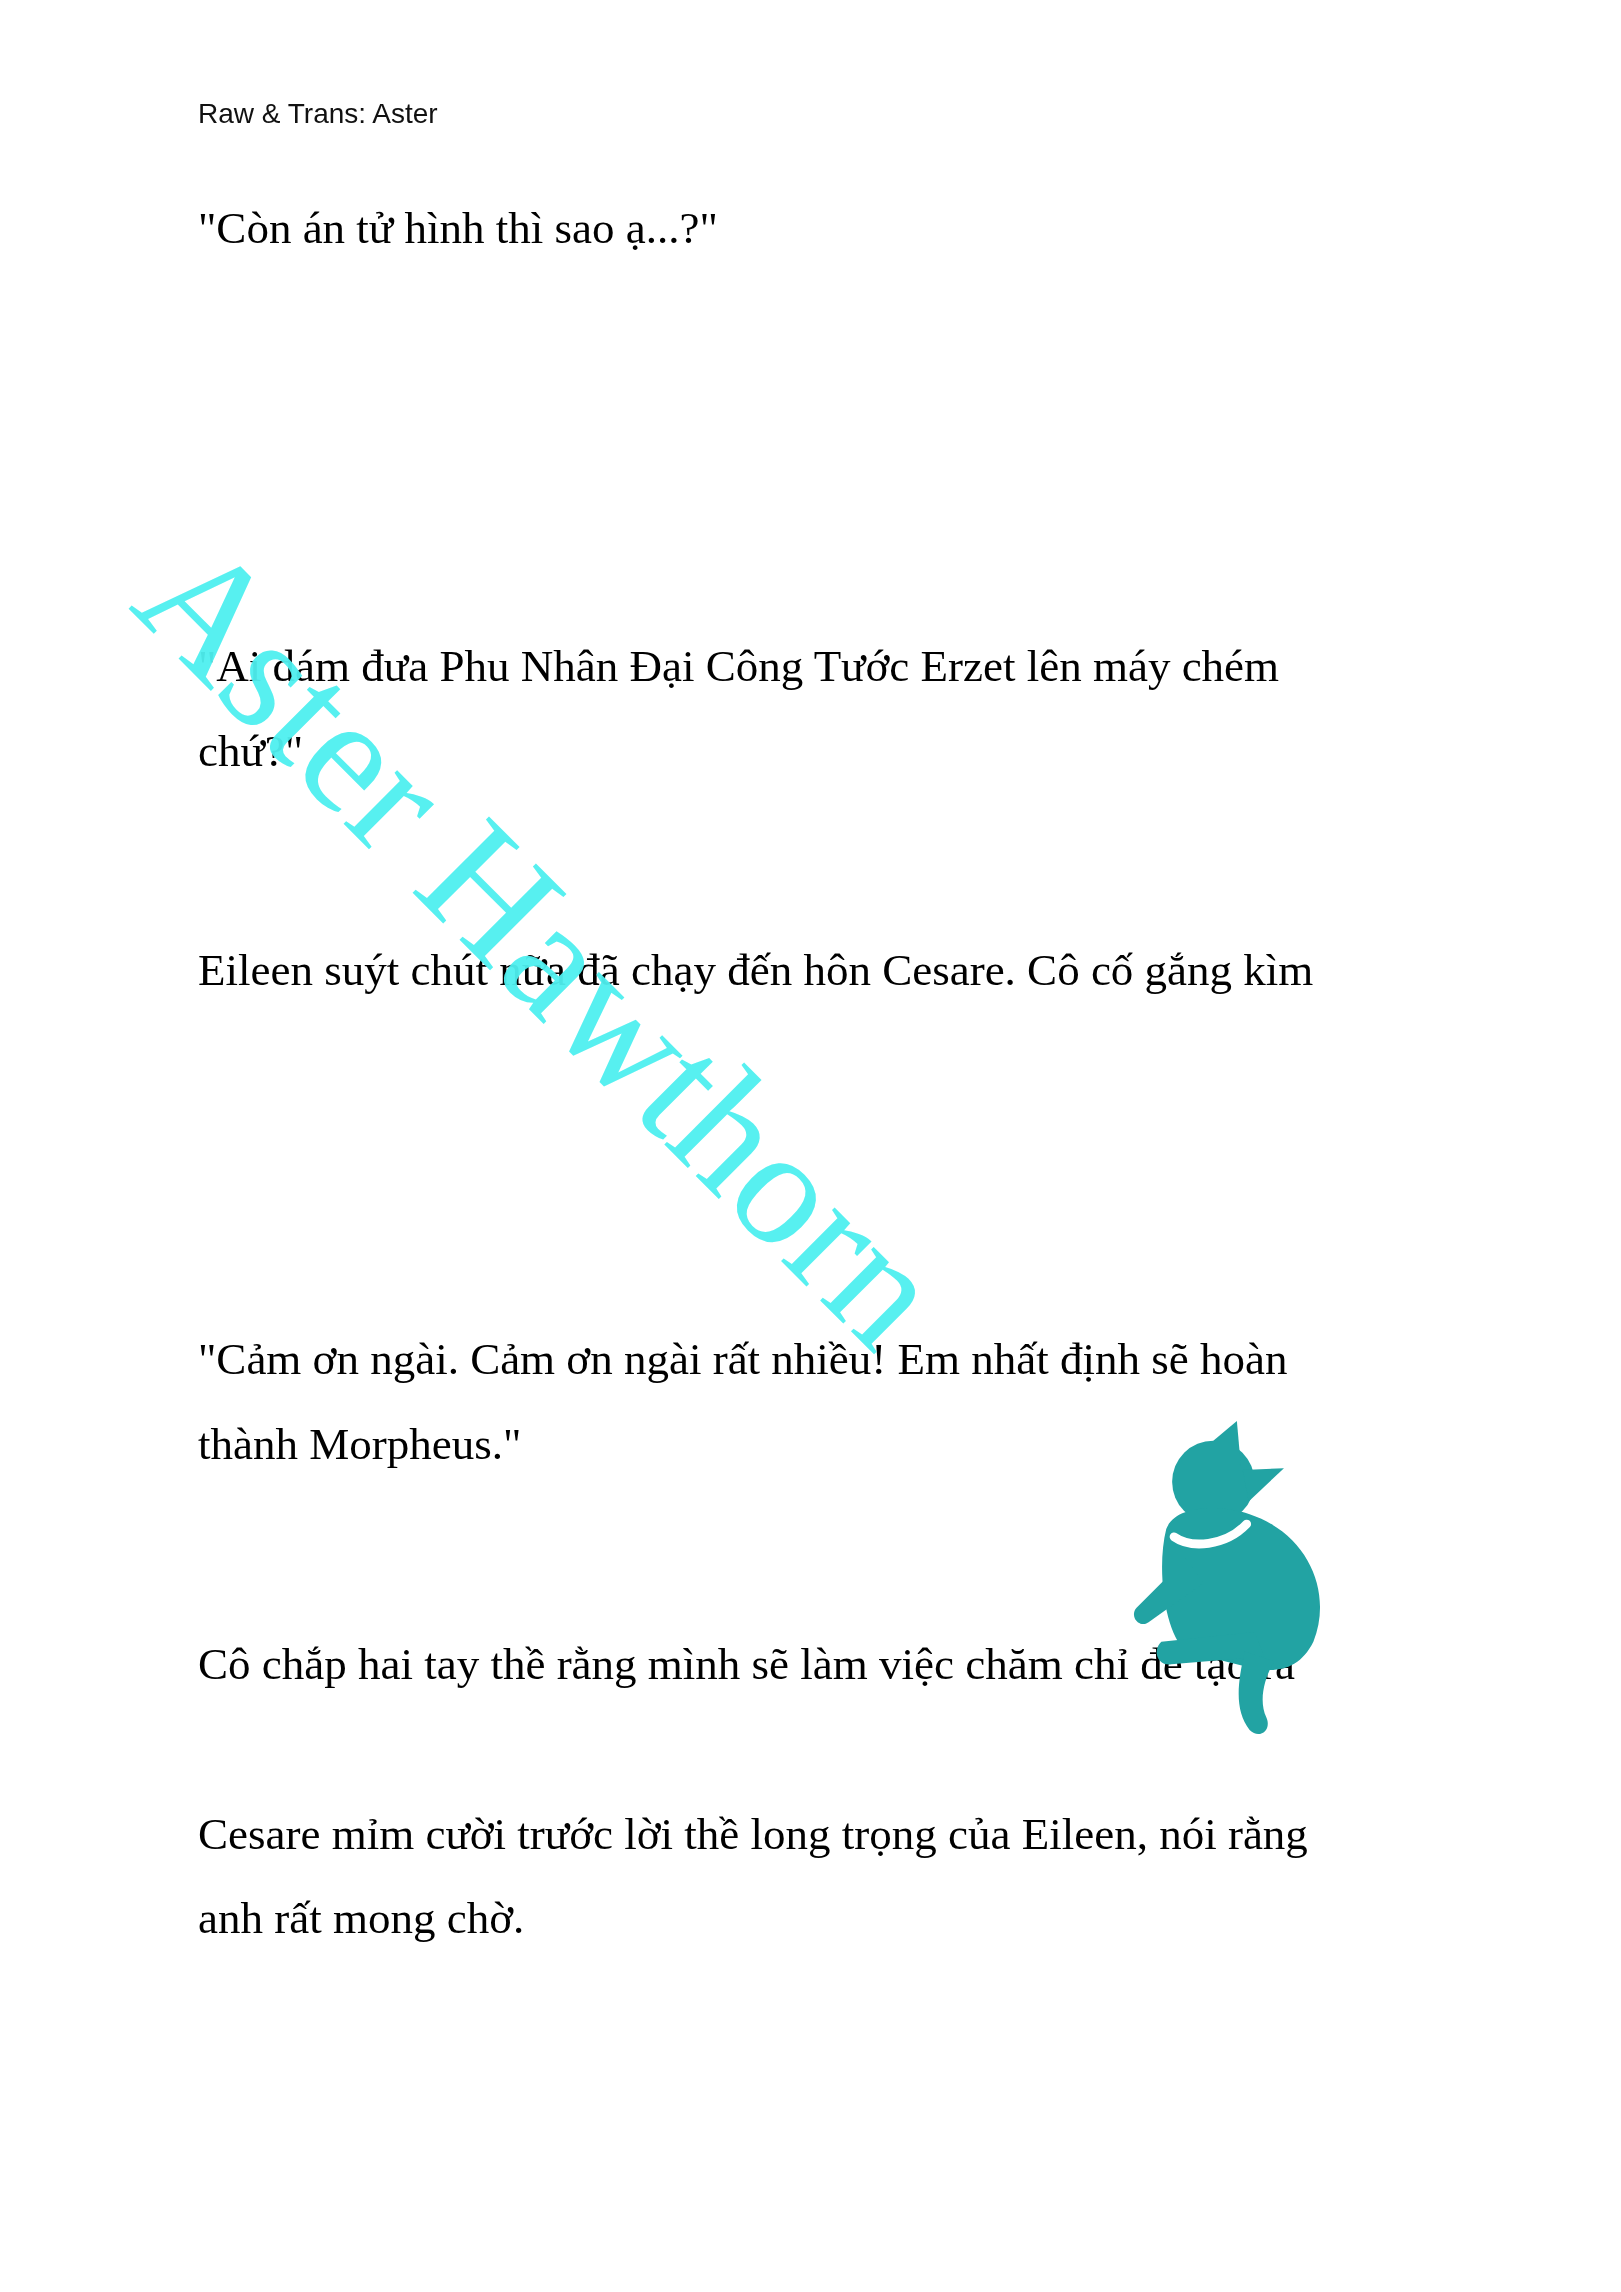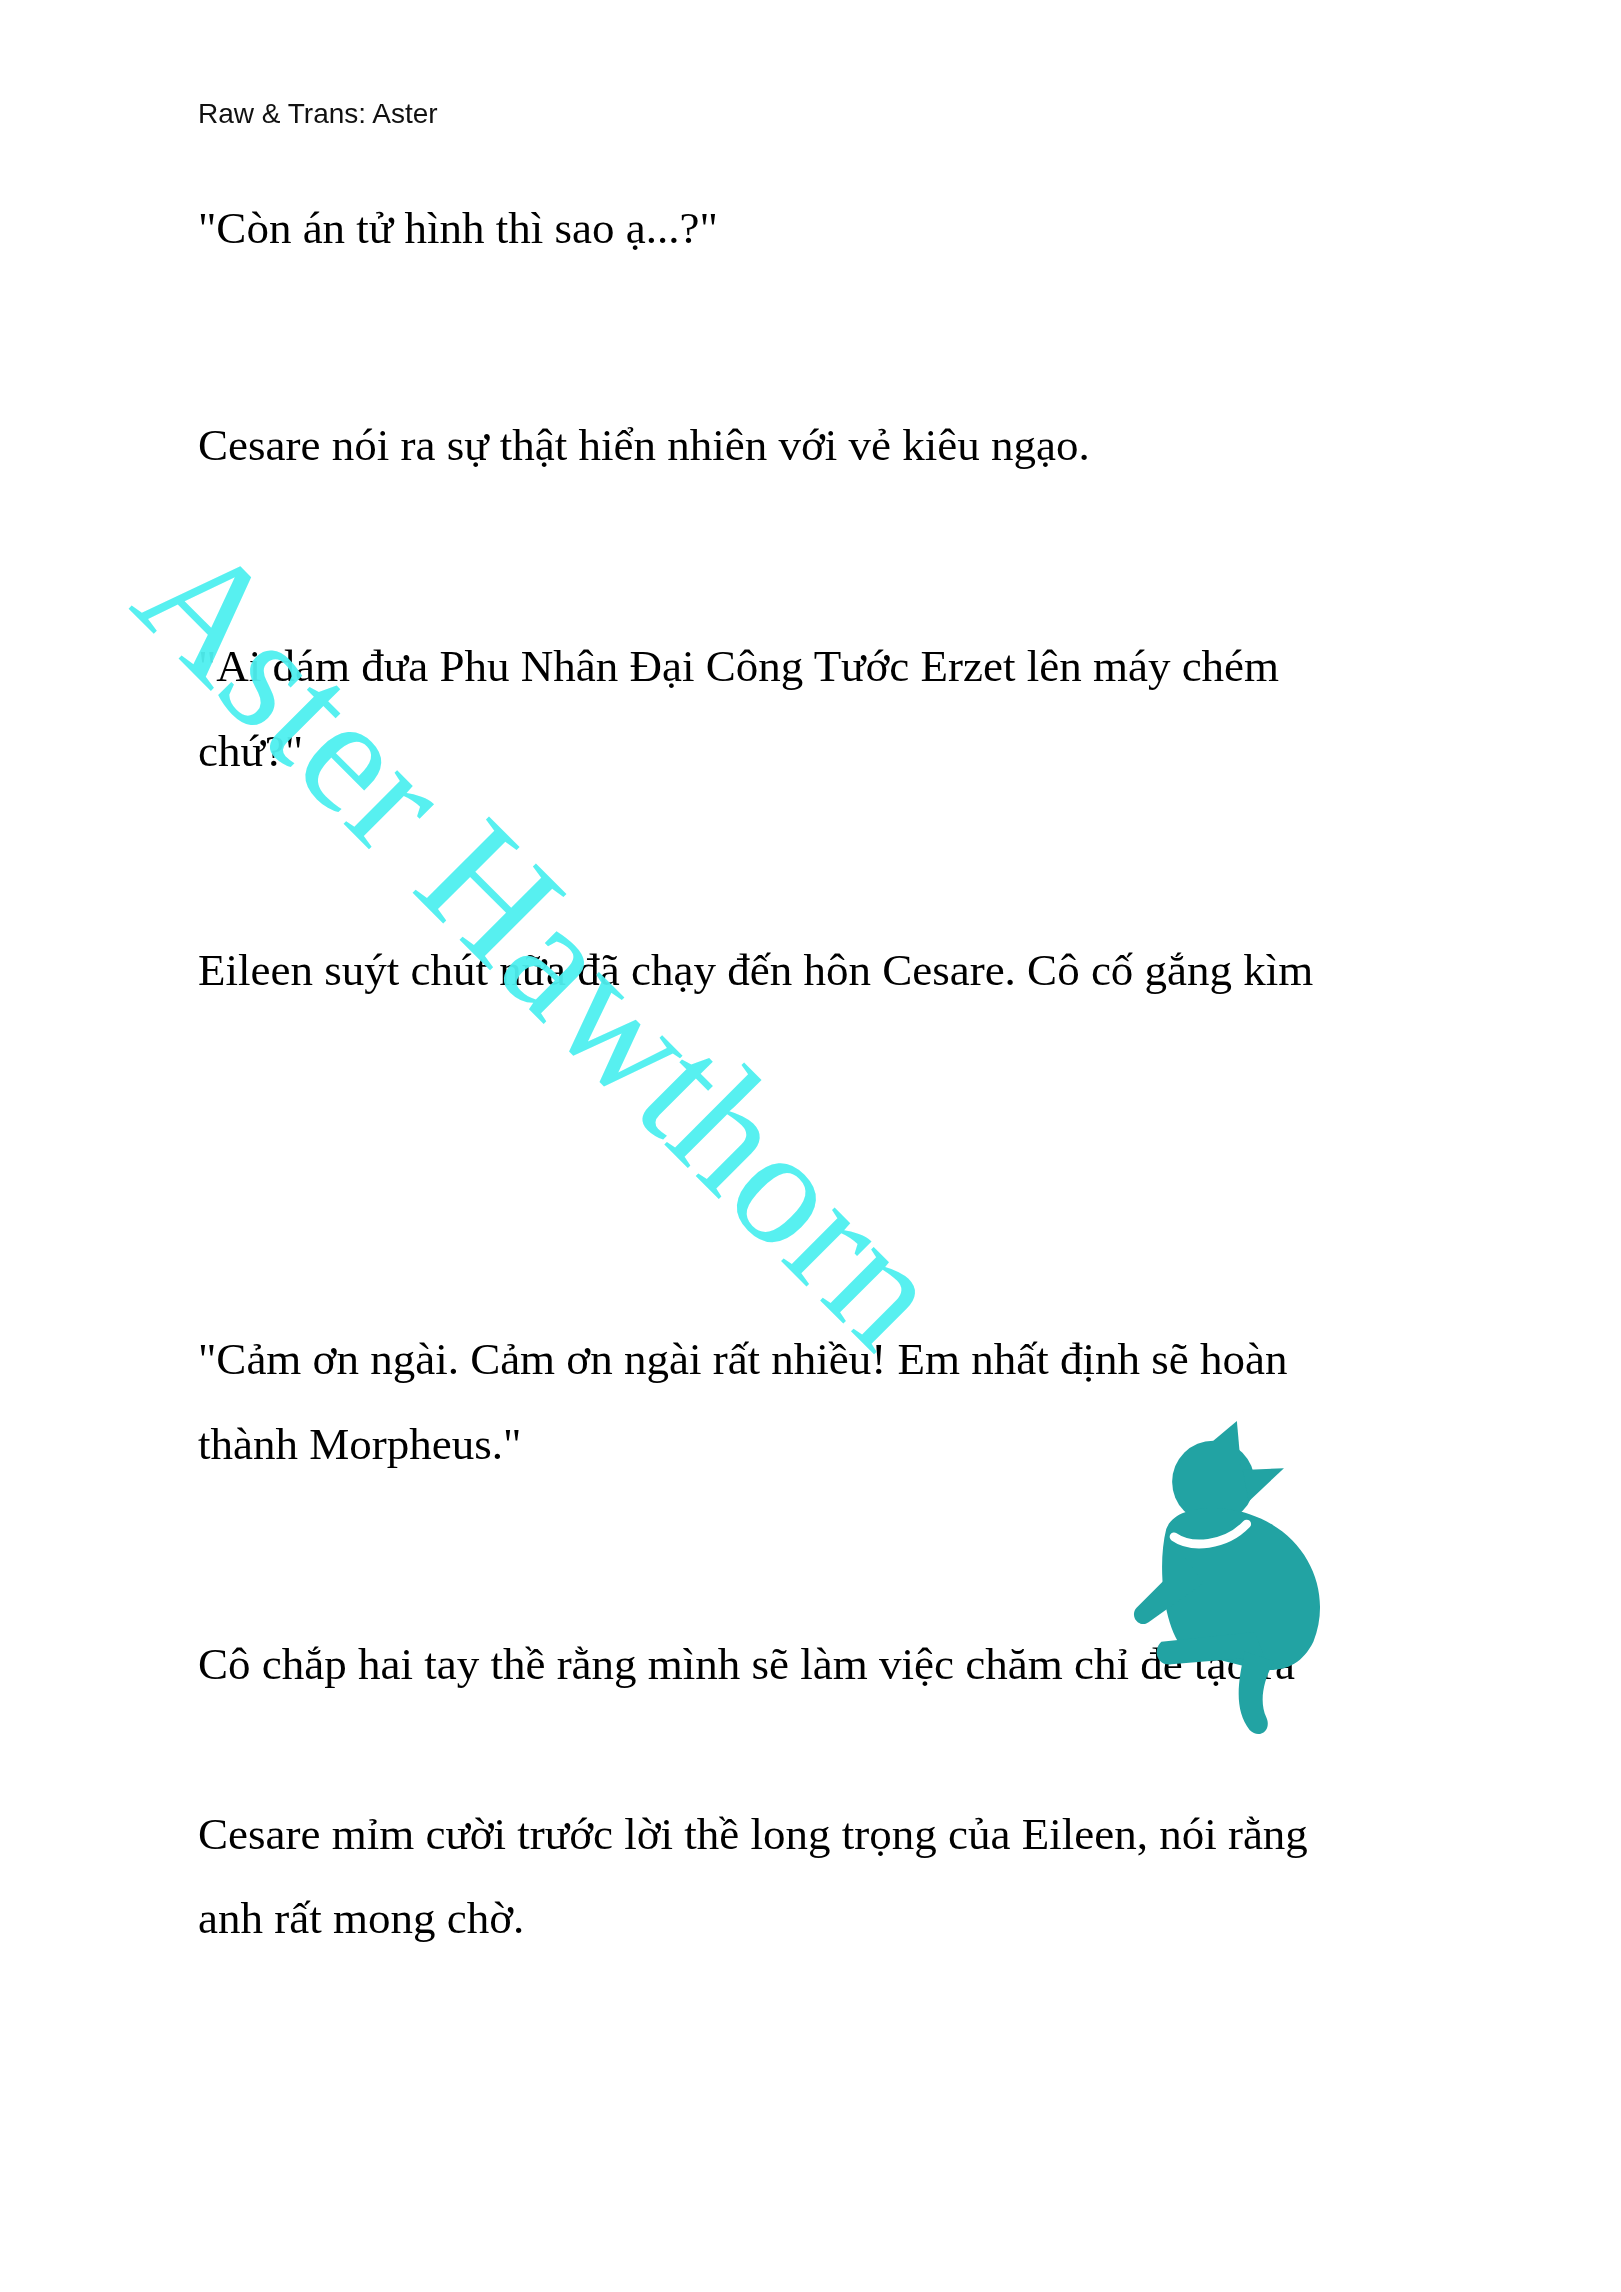--- a/index.html
+++ b/index.html
@@ -23,21 +23,20 @@
   }
   .cat { position: absolute; left: 1127px; top: 1421px; width: 206px; height: 314px; }
 </style>
 </head>
 <body>
 
 <div class="page">
   <div class="header">Raw &amp; Trans: Aster</div>
 
   <div class="line" style="top:206px">"Còn án tử hình thì sao ạ...?"</div>
-  <div class="line" style="top:423px">Cesare nói ra sự thật hiển nhiên với vẻ kiêu ngạo.</div>
   <div class="line" style="top:644px">"Ai dám đưa Phu Nhân Đại Công Tước Erzet lên máy chém</div>
   <div class="line" style="top:729px">chứ?"</div>
   <div class="line" style="top:948px">Eileen suýt chút nữa đã chạy đến hôn Cesare. Cô cố gắng kìm</div>
   <div class="line" style="top:1337px">"Cảm ơn ngài. Cảm ơn ngài rất nhiều! Em nhất định sẽ hoàn</div>
   <div class="line" style="top:1422px">thành Morpheus."</div>
   <div class="line" style="top:1642px">Cô chắp hai tay thề rằng mình sẽ làm việc chăm chỉ để tạo ra</div>
   <div class="line" style="top:1812px">Cesare mỉm cười trước lời thề long trọng của Eileen, nói rằng</div>
   <div class="line" style="top:1896px">anh rất mong chờ.</div>
 
   <div class="watermark" style="left:225px; top:510px;">Aster Hawthorn</div>

